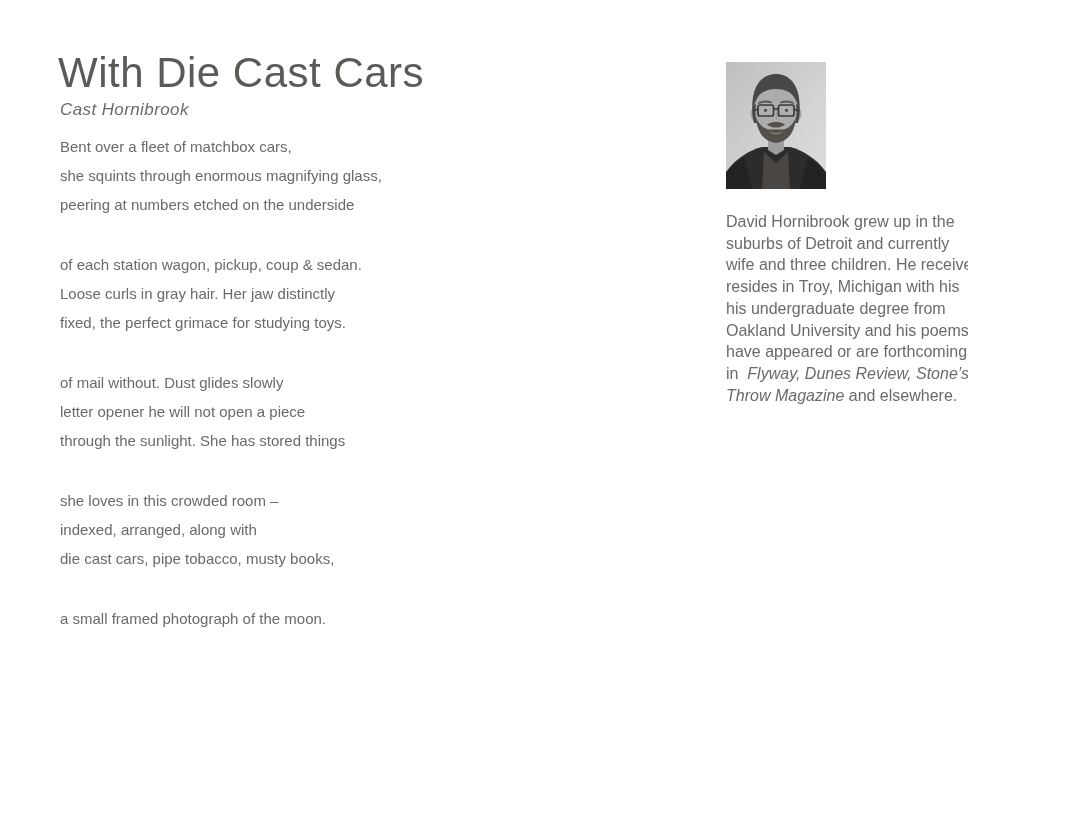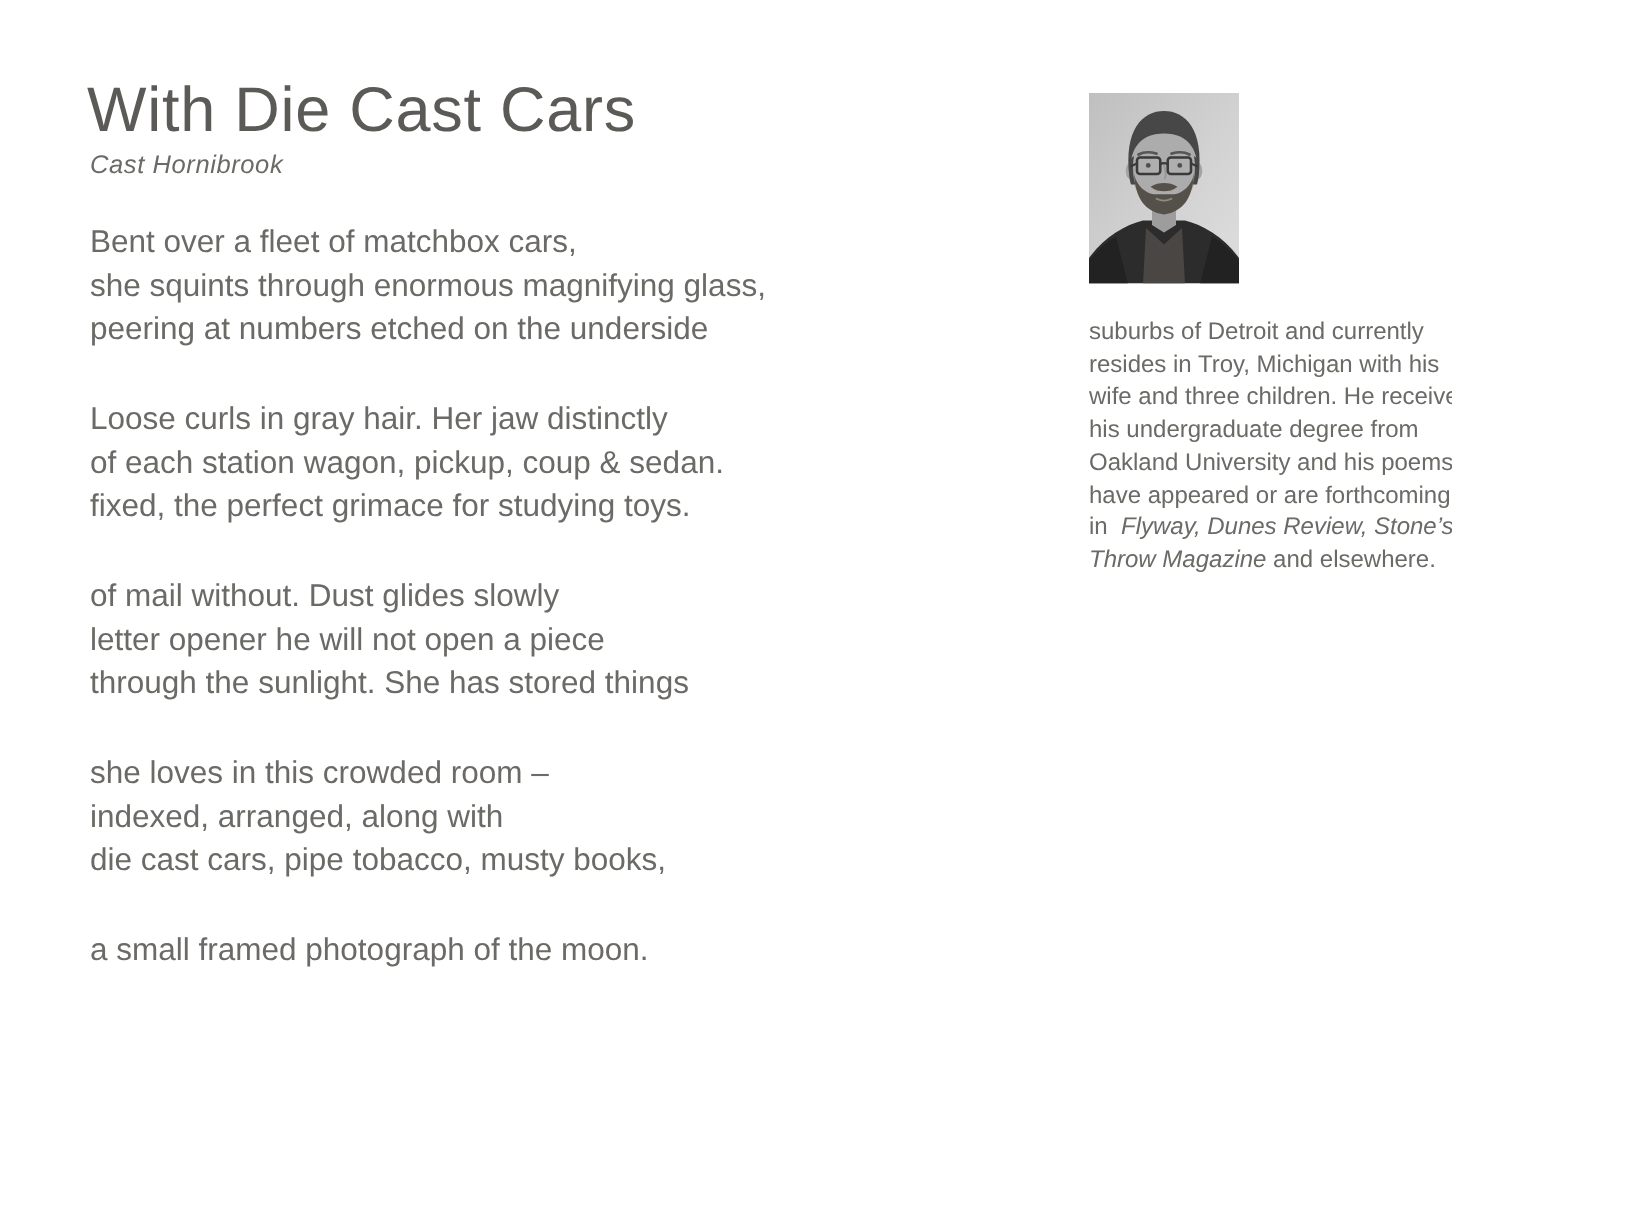--- a/index.html
+++ b/index.html
@@ -32,22 +32,22 @@
     left: 60px;
     top: 100px;
     font-size: 17px;
     font-style: italic;
     letter-spacing: 0.4px;
     color: #6b6a66;
   }
   .poem-body {
     position: absolute;
     left: 60px;
-    top: 147px;
-    font-size: 21px;
+    top: 132px;
+    font-size: 15px;
     line-height: 29px;
     color: #6b6a66;
   }
   .stanza {
     margin: 0 0 31px 0;
   }
   .poem-line {
     white-space: pre;
   }
   .author-photo {
@@ -86,22 +86,22 @@
   <h1 class="poem-title">With Die Cast Cars</h1>
   <div class="poem-author">Cast Hornibrook</div>
 
   <div class="poem-body">
     <div class="stanza">
       <div class="poem-line">Bent over a fleet of matchbox cars,</div>
       <div class="poem-line">she squints through enormous magnifying glass,</div>
       <div class="poem-line">peering at numbers etched on the underside</div>
     </div>
     <div class="stanza">
+      <div class="poem-line">of each station wagon, pickup, coup &amp; sedan.</div>
       <div class="poem-line">Loose curls in gray hair. Her jaw distinctly</div>
-      <div class="poem-line">of each station wagon, pickup, coup &amp; sedan.</div>
       <div class="poem-line">fixed, the perfect grimace for studying toys.</div>
     </div>
     <div class="stanza">
       <div class="poem-line">of mail without. Dust glides slowly</div>
       <div class="poem-line">letter opener he will not open a piece</div>
       <div class="poem-line">through the sunlight. She has stored things</div>
     </div>
     <div class="stanza">
       <div class="poem-line">she loves in this crowded room –</div>
       <div class="poem-line">indexed, arranged, along with</div>
@@ -156,23 +156,24 @@
       <path d="M47.5,47.5 C49,46.6 51,46.6 52.5,47.5" stroke="#3a3a3a" stroke-width="1.6" fill="none"></path>
       <path d="M32,47 L27.5,49" stroke="#3a3a3a" stroke-width="1.4" fill="none"></path>
       <path d="M68,47 L72.5,49" stroke="#3a3a3a" stroke-width="1.4" fill="none"></path>
 
       <circle cx="39.5" cy="48.3" r="1.6" fill="#4f4f4f"></circle>
       <circle cx="60.5" cy="48.3" r="1.6" fill="#4f4f4f"></circle>
     </svg>
   </div>
 
   <div class="author-bio">
+    <div class="bio-line"><span>David Hornibrook grew up in the</span></div>
     <div class="bio-line"><span>suburbs of Detroit and currently</span></div>
+    <div class="bio-line"><span>wife and three children. He received</span></div>
     <div class="bio-line"><span>resides in Troy, Michigan with his</span></div>
-    <div class="bio-line"><span>wife and three children. He received</span></div>
     <div class="bio-line"><span>his undergraduate degree from</span></div>
     <div class="bio-line"><span>Oakland University and his poems</span></div>
     <div class="bio-line"><span>have appeared or are forthcoming</span></div>
     <div class="bio-line"><span>in  </span><i>Flyway, Dunes Review, Stone’s</i></div>
     <div class="bio-line"><i>Throw Magazine</i><span> and elsewhere.</span></div>
   </div>
 
 </div>
 
 </body></html>

